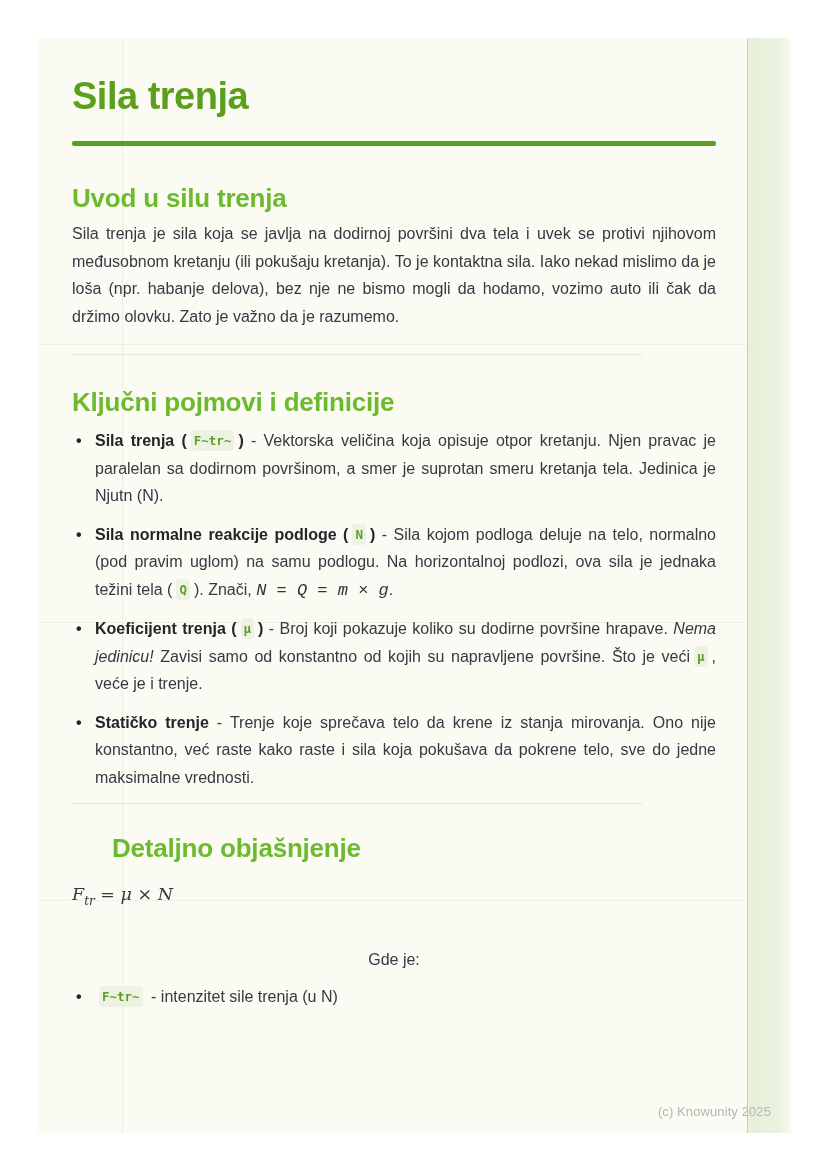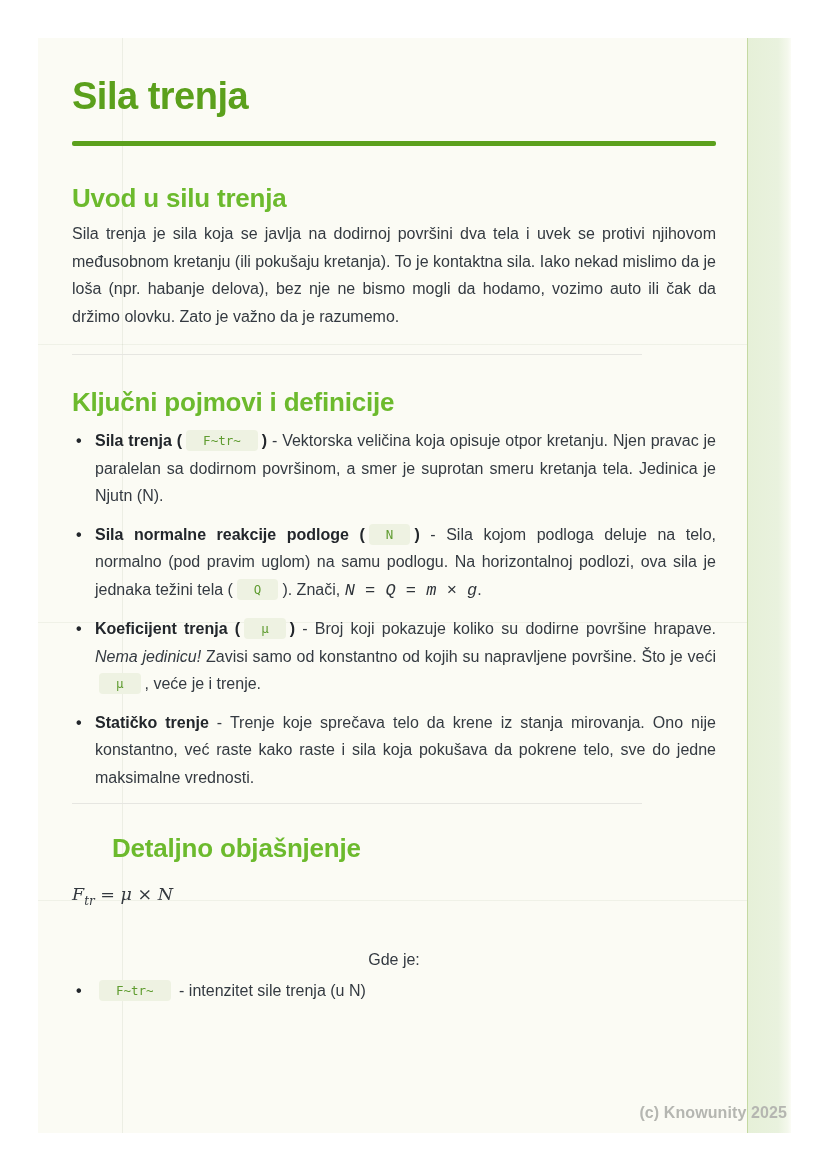--- a/index.html
+++ b/index.html
@@ -47,40 +47,40 @@
   .divider-1{margin-top:24px;}
   .divider-2{margin-top:12px;}
   ul.bullets{list-style:none;margin:12px 0 0 0;padding:0;}
   ul.bullets li{
     position:relative;padding-left:23px;margin:0 0 11px 0;text-align:justify;
   }
   ul.bullets li:last-child{margin-bottom:0;}
   ul.bullets li::before{
     content:"\2022";position:absolute;left:4px;top:0;color:#22262b;font-weight:bold;
   }
-  ul.where-list{margin-top:4px;}
+  ul.where-list{margin-top:10px;}
   ul.where-list li{text-align:left;}
   .b{font-weight:bold;color:#22262b;}
   .it{font-style:italic;}
   .code{
     display:inline-block;background:#eef2e2;color:#5f9c30;border-radius:4px;
-    padding:0 17px;margin:0 4px;line-height:21px;
-    font-family:"DejaVu Sans Mono",monospace;font-size:12.5px;font-weight:normal;
+    padding:0 3px;margin:0 4px;line-height:21px;
+    font-family:"DejaVu Sans Mono",monospace;font-size:12.5px;font-weight:bold;
     vertical-align:1px;
   }
   .math{font-family:Liberation Mono, monospace;font-style:italic;font-size:17px;color:#2f343a;}
   .formula{
     margin-top:20px;text-align:left;padding-right:60px;
     font-family:"DejaVu Serif",serif;font-style:italic;font-size:17.5px;
     line-height:26px;color:#33383e;
   }
   .formula sub{font-size:12px;font-style:italic;}
   .watermark{
-    position:absolute;right:4px;top:1066px;z-index:3;
-    font-size:16px;color:#b5b6b1;letter-spacing:0.1px;font-weight:bold;
+    position:absolute;right:20px;top:1066px;z-index:3;
+    font-size:13px;color:#b5b6b1;letter-spacing:0.1px;
   }
 </style>
 </head>
 <body>
 
 <div class="paper">
   <div class="edge-strip"></div>
 
   <div class="content">
 

